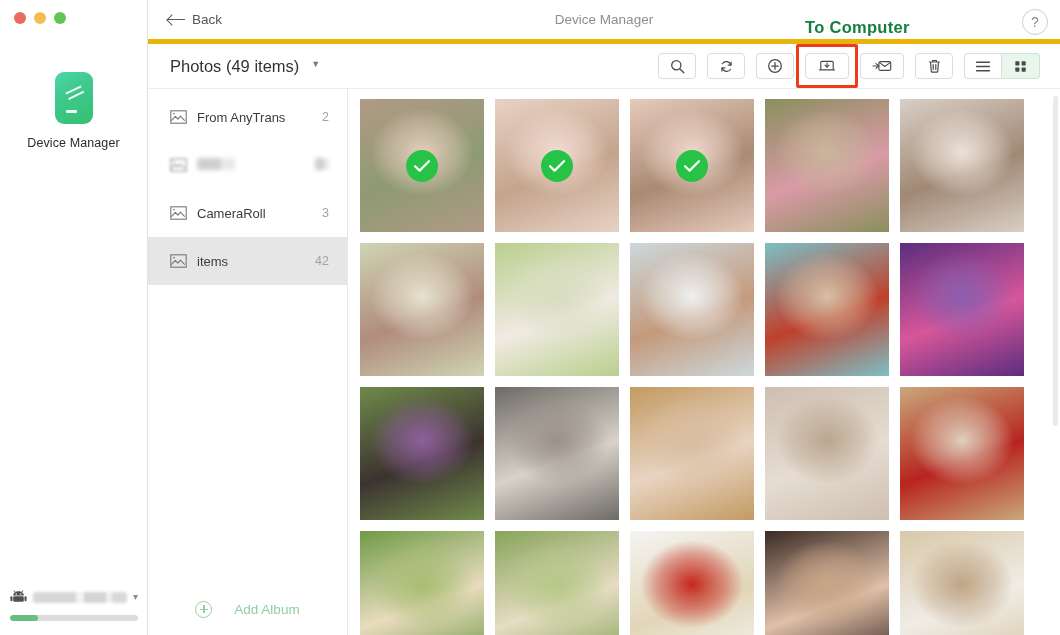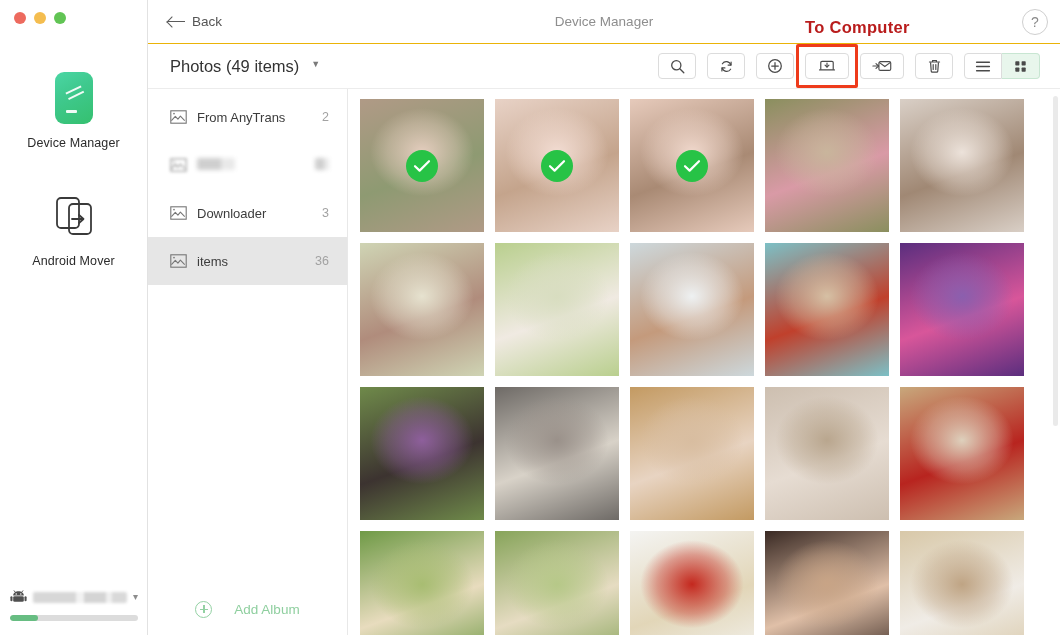--- a/index.html
+++ b/index.html
@@ -67,21 +67,21 @@
   .bar-track {
     margin-top: 7px; height: 6px; border-radius: 3px; background: #dcdcdc; overflow: hidden;
   }
   .bar-fill { height: 100%; background: #67bd82; border-radius: 3px; }
 
   
   .main { flex: 1; display: flex; flex-direction: column; min-width: 0; position: relative; }
 
   .titlebar {
     height: 44px; flex: 0 0 44px; position: relative;
-    display: flex; align-items: center; border-bottom: 1px solid #eab308;
+    display: flex; align-items: center; border-bottom: 5px solid #eab308;
     background: #fff;
   }
   .back {
     display: flex; align-items: center; gap: 7px;
     margin-left: 20px; cursor: pointer; user-select: none;
   }
   .back-arrow { width: 17px; height: 12px; position: relative; }
   .back-arrow::before {
     content: ""; position: absolute; left: 0; top: 5px; width: 17px; height: 1.7px; background: #5b5b5b;
   }
@@ -210,31 +210,20 @@
 
     <div class="rail-items">
 
       <div class="rail-item">
         <div class="rail-ico">
           <div class="dm-badge"></div>
         </div>
         <div class="rail-label">Device Manager</div>
       </div>
 
-      <div class="rail-item">
-        <div class="rail-ico">
-          <svg width="48" height="48" viewBox="0 0 48 48" fill="none" stroke="#3a3a3a" stroke-width="1.8">
-            <rect x="7" y="6" width="22" height="30" rx="4"></rect>
-            <rect x="19" y="12" width="22" height="30" rx="4"></rect>
-            <path d="M22 27h11" stroke-linecap="round"></path>
-            <path d="M29 23l4.5 4-4.5 4" stroke-linecap="round" stroke-linejoin="round"></path>
-          </svg>
-        </div>
-        <div class="rail-label">Android Mover</div>
-      </div>
 
 
     </div>
 
     <div class="rail-footer">
       <div class="dev-row">
         <svg width="17" height="14" viewBox="0 0 17 14">
           <path d="M3.2 5.6c0-2.6 2.4-4.3 5.3-4.3s5.3 1.7 5.3 4.3z" fill="#4f4f4f"></path>
           <rect x="3.2" y="6.2" width="10.6" height="5.6" rx="1.4" fill="#4f4f4f"></rect>
           <rect x="0.4" y="6.2" width="2.1" height="5" rx="1.05" fill="#4f4f4f"></rect>
@@ -367,31 +356,31 @@
                 </svg></span>
               <span class="album-name"><span class="blurtxt w1"></span></span>
               <span class="album-count"><span class="blurtxt w2"></span></span>
             </div>
             <div class="album">
               <span class="pic-ico"><svg width="17" height="14" viewBox="0 0 17 14" fill="none" stroke="#777" stroke-width="1.1">
                   <rect x="0.8" y="0.8" width="15.4" height="12.4"></rect>
                   <circle cx="4" cy="3.6" r="0.85" fill="#777" stroke="none"></circle>
                   <path d="M1.4 10.6l3.9-4.2 2.6 2.7 2.5-2.9 4.3 4.4" stroke-linejoin="round"></path>
                 </svg></span>
-              <span class="album-name">Downloader</span>
+              <span class="album-name">CameraRoll</span>
               <span class="album-count">3</span>
             </div>
             <div class="album active">
               <span class="pic-ico"><svg width="17" height="14" viewBox="0 0 17 14" fill="none" stroke="#777" stroke-width="1.1">
                   <rect x="0.8" y="0.8" width="15.4" height="12.4"></rect>
                   <circle cx="4" cy="3.6" r="0.85" fill="#777" stroke="none"></circle>
                   <path d="M1.4 10.6l3.9-4.2 2.6 2.7 2.5-2.9 4.3 4.4" stroke-linejoin="round"></path>
                 </svg></span>
               <span class="album-name">items</span>
-              <span class="album-count">36</span>
+              <span class="album-count">42</span>
             </div>
           </div>
         <div class="add-album">
           <span class="plus-circle"></span>
           <span>Add Album</span>
         </div>
       </div>
 
       <div class="gridwrap">
         <div class="grid" id="photo-grid">
@@ -471,14 +460,14 @@
               <div class="thumb" style="background:radial-gradient(ellipse 58% 46% at 50% 40%, #bfa484 0%, #bfa48466 48%, transparent 72%),linear-gradient(160deg, #d8c8a8 0%, #f0ece6 55%, #d8c8a8 100%);"></div>
             </div>
           </div>
       </div>
 
     </div>
 
     <div class="scroll-hint"></div>
   </div>
 
-  <div class="annot" style="color: #b91c1c;">To Computer</div>
+  <div class="annot" style="color: #15803d;">To Computer</div>
 </div>
 
 </body></html>

